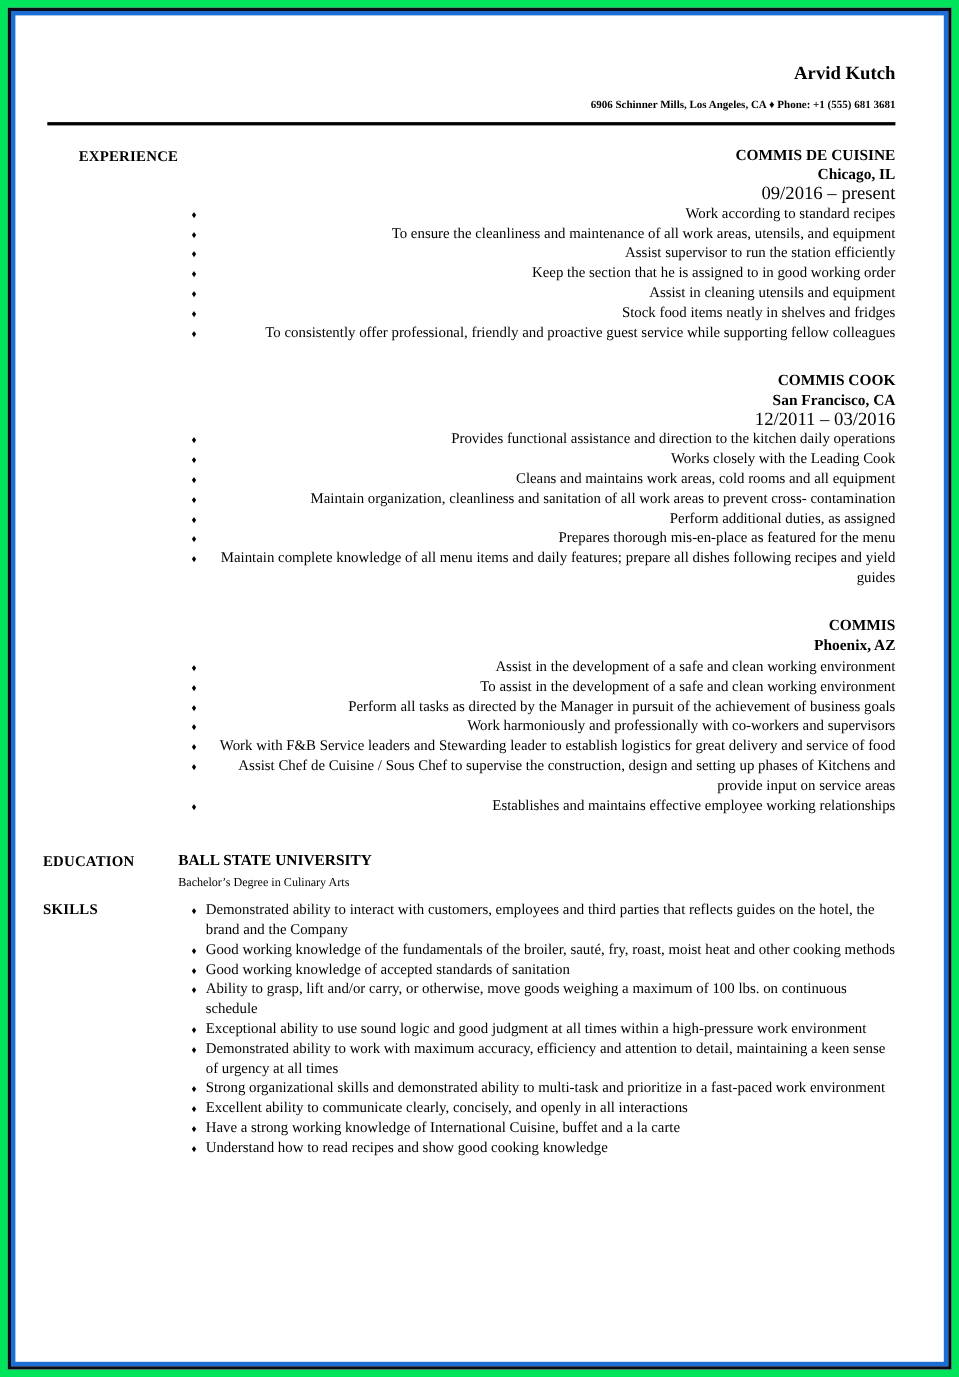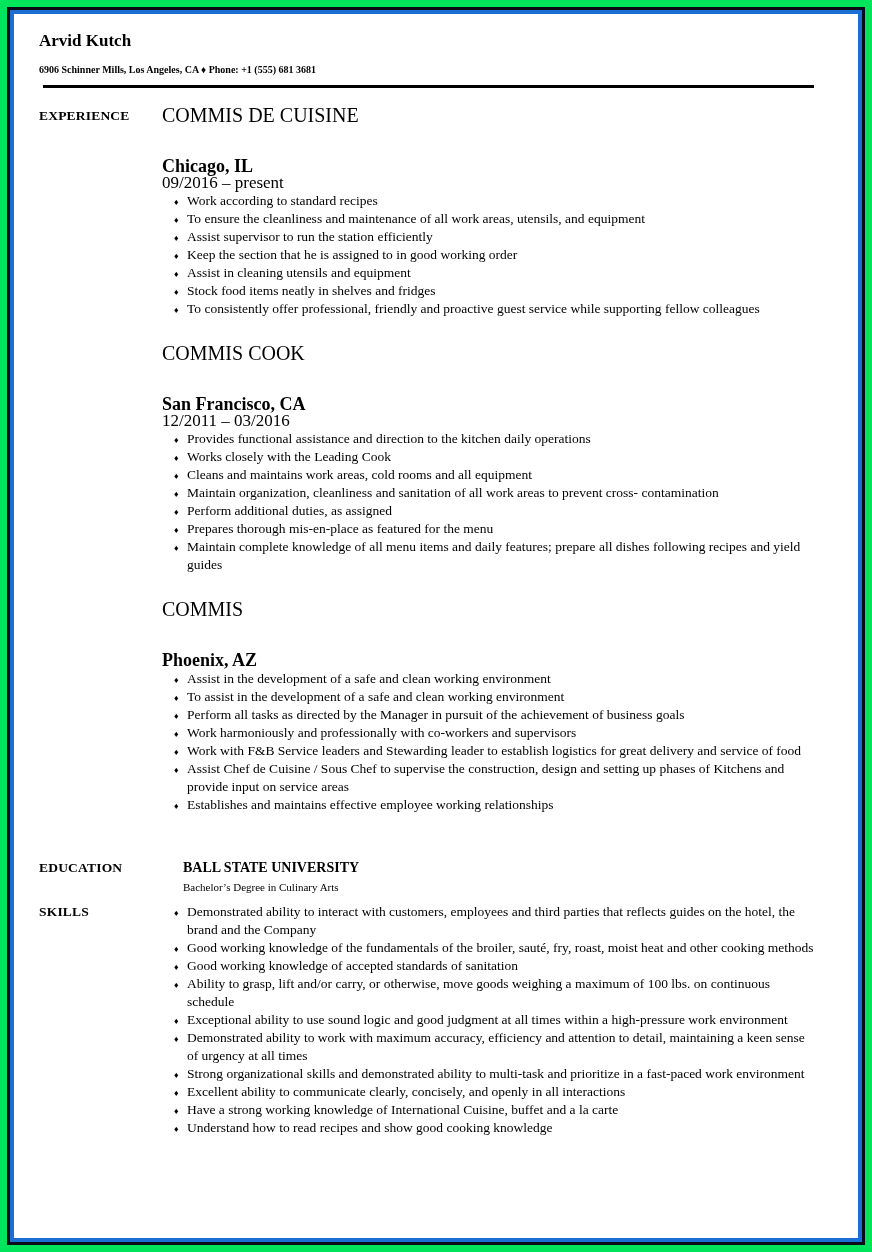--- a/index.html
+++ b/index.html
@@ -7,35 +7,35 @@
     width:872px; height:1252px; box-sizing:border-box;
     border:7px solid #00e45c; background:#fff;
     font-family:"Liberation Serif","DejaVu Serif",serif;
     color:#000;
   }
   .frame-black { width:100%; height:100%; box-sizing:border-box; border:3px solid #0b0b18; }
   .frame-blue  { width:100%; height:100%; box-sizing:border-box; border:4px solid #1b6fd4; overflow:hidden; }
   .content { padding:16px 44px 20px 25px; }
 
   
-  .rheader { text-align:left; }
+  .rheader { text-align:right;margin-top:26px; }
   .cand-name { margin:0; font-size:17px; line-height:22px; font-weight:bold; }
   .contact { margin:9px 0 0 0; font-size:10px; line-height:17px; font-weight:bold; }
   .hrule { border:none; border-top:3px solid #000; margin:7px 0 0 4px; }
 
   
   .row { display:grid; grid-template-columns:123px 1fr; align-items:start; }
-  .row-experience { margin-top:18px; }
-  .row-education { margin-top:44px;gap:21px; }
+  .row-experience { margin-top:18px;text-align:right; }
+  .row-education { margin-top:32px; }
   .row-skills { margin-top:6px; }
   .sec-label { font-size:13.5px; font-weight:bold; letter-spacing:0.2px; line-height:19px; }
 
   .job + .job { margin-top:26px; }
-  .job-title { margin:0; font-size:20px; line-height:19px; font-weight:normal; }
-  .job-loc { font-size:18px; line-height:17px; font-weight:bold;margin-top:33px; }
+  .job-title { margin:0; font-size:14px; line-height:19px; font-weight:bold; }
+  .job-loc { font-size:14px; line-height:17px; font-weight:bold; }
   .job-dates { font-size:17px; line-height:16px; }
 
   ul.blist { margin:1px 0 0 0; padding:0; list-style:none; }
   ul.blist li {
     position:relative; padding-left:25px;
     font-size:13.5px; line-height:18px;
   }
   .blt {
     position:absolute; left:12px; top:1px;
     font-size:9px; line-height:18px;

